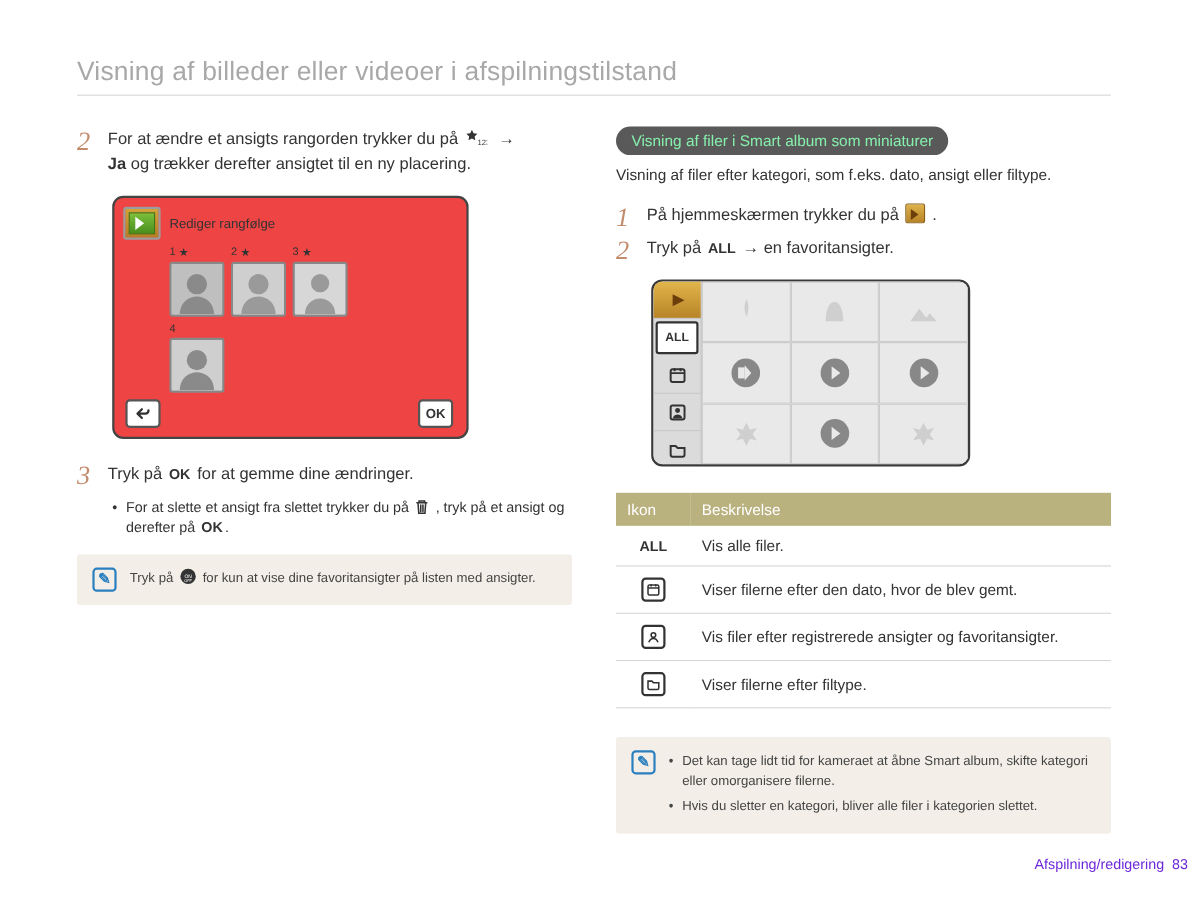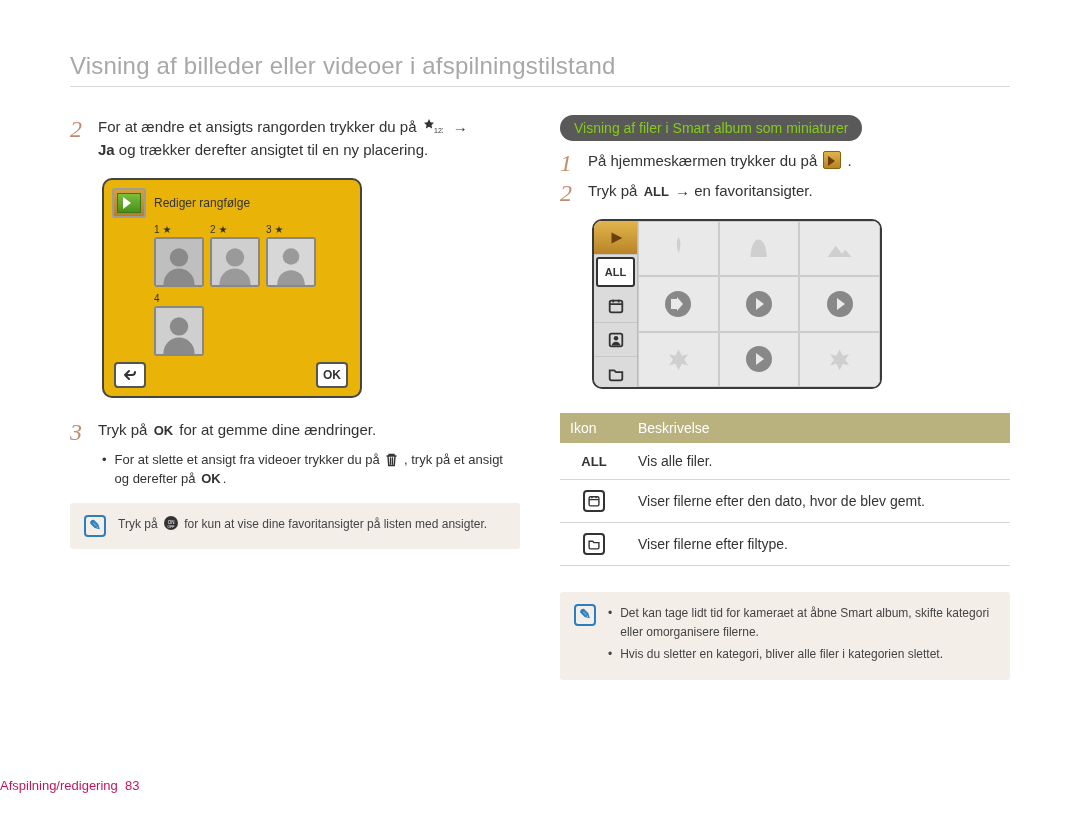--- a/index.html
+++ b/index.html
@@ -49,25 +49,25 @@
   .inline-icon {
     display: inline-flex;
     vertical-align: -3px;
     margin: 0 2px;
   }
   .arrow { padding: 0 4px; }
 
   
   .rank-frame {
     margin: 16px 0 20px 32px;
-    width: 260px;
+    width: 324px;
     border: 2px solid #444;
     border-radius: 10px;
     padding: 8px 10px 8px 8px;
-    background: #eab308;
+    background: #ef4444;
   }
   .rank-top { display:flex; align-items:center; gap:8px; margin-bottom:6px; }
   .rank-thumb-icon {
     width: 34px; height: 30px;
     border: 2px solid #9c9c9c;
     border-radius: 3px;
     position: relative;
     background: linear-gradient(#d3a23a,#b67d25);
   }
   .rank-thumb-icon::before{
@@ -123,21 +123,21 @@
     font-weight:700; font-size:14px; flex-shrink:0;
   }
   .note-body ul { list-style: none; }
   .note-body li { display:flex; gap:8px; margin-bottom:4px; }
   .note-body li::before { content:"•"; }
 
   
   .section-pill {
     display:inline-block;
     background:#595959;
-    color:#84cc16;
+    color:#86efac;
     font-size:14px;
     padding:5px 14px;
     border-radius:14px;
     margin-bottom:8px;
   }
   .section-sub {
     font-size:14px; line-height:1.5; margin-bottom:14px;
   }
   .album-icon {
     width:18px; height:18px; display:inline-flex; vertical-align:-3px;
@@ -216,22 +216,22 @@
     border-bottom:1px solid #d6d6d6; padding:10px 10px; vertical-align:middle;
   }
   .icon-table td:first-child{ text-align:center; }
   .tbl-icon{
     display:inline-flex; width:22px; height:22px; border:2px solid #333; border-radius:4px;
     align-items:center; justify-content:center;
   }
   .tbl-icon svg{ width:14px; height:14px; stroke:#333; fill:none; stroke-width:2; }
 
   .footer {
-    position:absolute; bottom:22px; left:0; right:0; text-align:left;
-    font-size:13px; color:#be185d;
+    position:absolute; bottom:22px; left:0; right:0; text-align:right;
+    font-size:13px; color:#6d28d9;
   }
 
   
   .ok-token {
     display:inline-block; font-weight:700; font-size:13px;
     padding:0 2px; vertical-align:baseline;
   }
 </style>
 </head>
 <body>
@@ -326,21 +326,21 @@
         <div class="step-num">3</div>
         <div class="step-body">
           <span>Tryk på </span>
           <span class="ok-token">OK</span>
           <span> for at gemme dine ændringer.</span>
         </div>
       </div>
 
       <div class="sub-bullet">
         <div>
-          <span>For at slette et ansigt fra videoer trykker du på </span>
+          <span>For at slette et ansigt fra slettet trykker du på </span>
           <span class="inline-icon">
             <svg width="13" height="14" viewBox="0 0 13 14">
                 <path d="M2 3h9M4 3V1.5h5V3M3 3l.7 9.5h5.6L10 3M5.5 5v6M7.5 5v6" stroke="#333" stroke-width="1.4" fill="none" stroke-linecap="round"></path>
               </svg>
           </span>
           <span>, tryk på et ansigt og derefter på </span>
           <span class="ok-token">OK</span>.
         </div>
       </div>
 
@@ -355,20 +355,21 @@
                 <text x="8" y="13" font-size="3.5" fill="#fff" text-anchor="middle">OFF</text>
               </svg>
           </span>
           <span> for kun at vise dine favoritansigter på listen med ansigter.</span>
         </div>
       </div>
     </div>
 
     <div class="col">
       <div class="section-pill">Visning af filer i Smart album som miniaturer</div>
+      <div class="section-sub">Visning af filer efter kategori, som f.eks. dato, ansigt eller filtype.</div>
 
       <div class="step">
         <div class="step-num">1</div>
         <div class="step-body">
           <span>På hjemmeskærmen trykker du på </span>
           <span class="album-icon"></span>
           <span>.</span>
         </div>
       </div>
 
@@ -468,20 +469,29 @@
                   <svg viewBox="0 0 20 20">
                     <rect x="3" y="4" width="14" height="13" rx="2"></rect>
                     <path d="M3 8h14M7 3v3M13 3v3"></path>
                   </svg>
                 </span></td>
             <td>Viser filerne efter den dato, hvor de blev gemt.</td>
           </tr>
           <tr>
             <td><span class="tbl-icon">
                   <svg viewBox="0 0 20 20">
+                    <circle cx="10" cy="7.5" r="3"></circle>
+                    <path d="M4 17c1.5-4 4-5 6-5s4.5 1 6 5"></path>
+                  </svg>
+                </span></td>
+            <td>Vis filer efter registrerede ansigter og favoritansigter.</td>
+          </tr>
+          <tr>
+            <td><span class="tbl-icon">
+                  <svg viewBox="0 0 20 20">
                     <path d="M3 6h5l2 2h7v7a2 2 0 0 1-2 2H5a2 2 0 0 1-2-2z"></path>
                   </svg>
                 </span></td>
             <td>Viser filerne efter filtype.</td>
           </tr>
         </tbody>
       </table>
 
       <div class="note-box">
         <div class="note-badge">✎</div>

